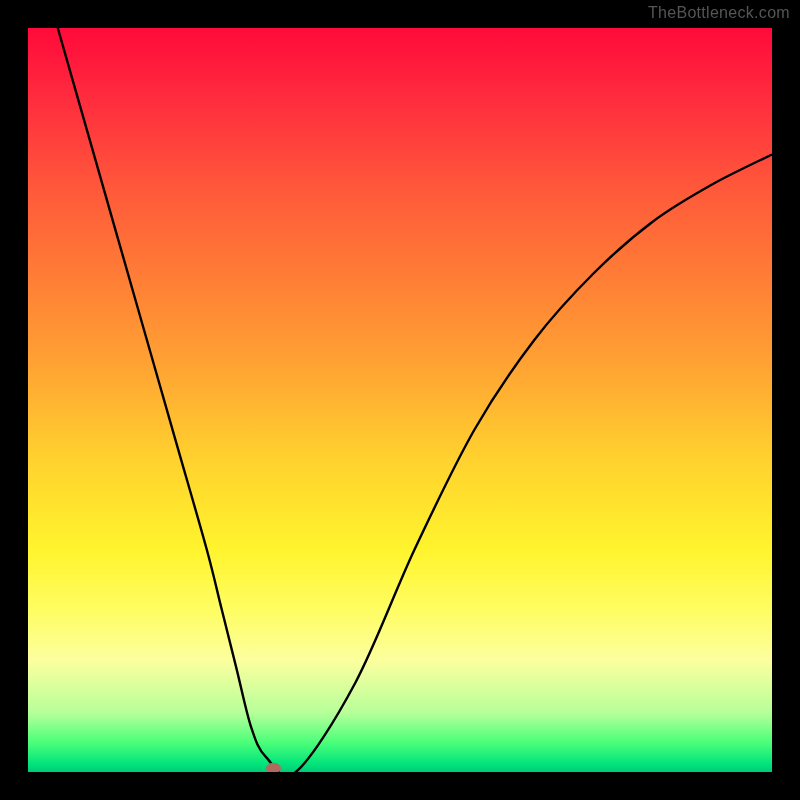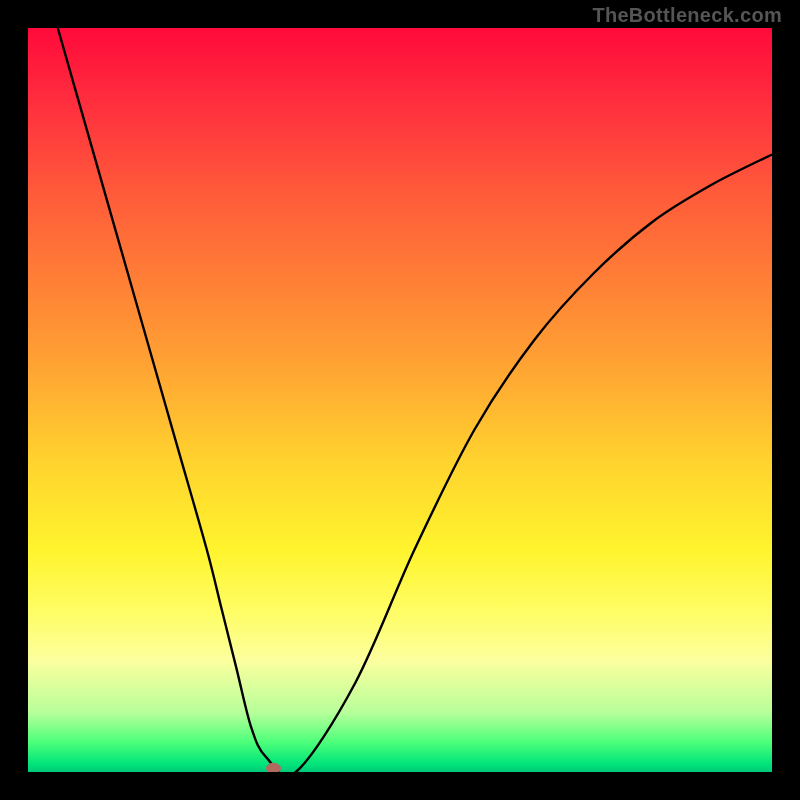--- a/index.html
+++ b/index.html
@@ -7,26 +7,25 @@
     padding: 0;
     width: 800px;
     height: 800px;
     background: #000;
     font-family: Arial, Helvetica, sans-serif;
     position: relative;
   }
   .watermark {
     position: absolute;
     top: 4px;
-    right: 18px;
+    right: 10px;
     color: #555;
-    font-size: 20px;
+    font-size: 16px;
     letter-spacing: 0.3px;
     z-index: 10;
-    font-weight: bold;
   }
   .chart-area {
     position: absolute;
     top: 28px;
     left: 28px;
     width: 744px;
     height: 744px;
   }
   .gradient-bg {
     position: absolute;

